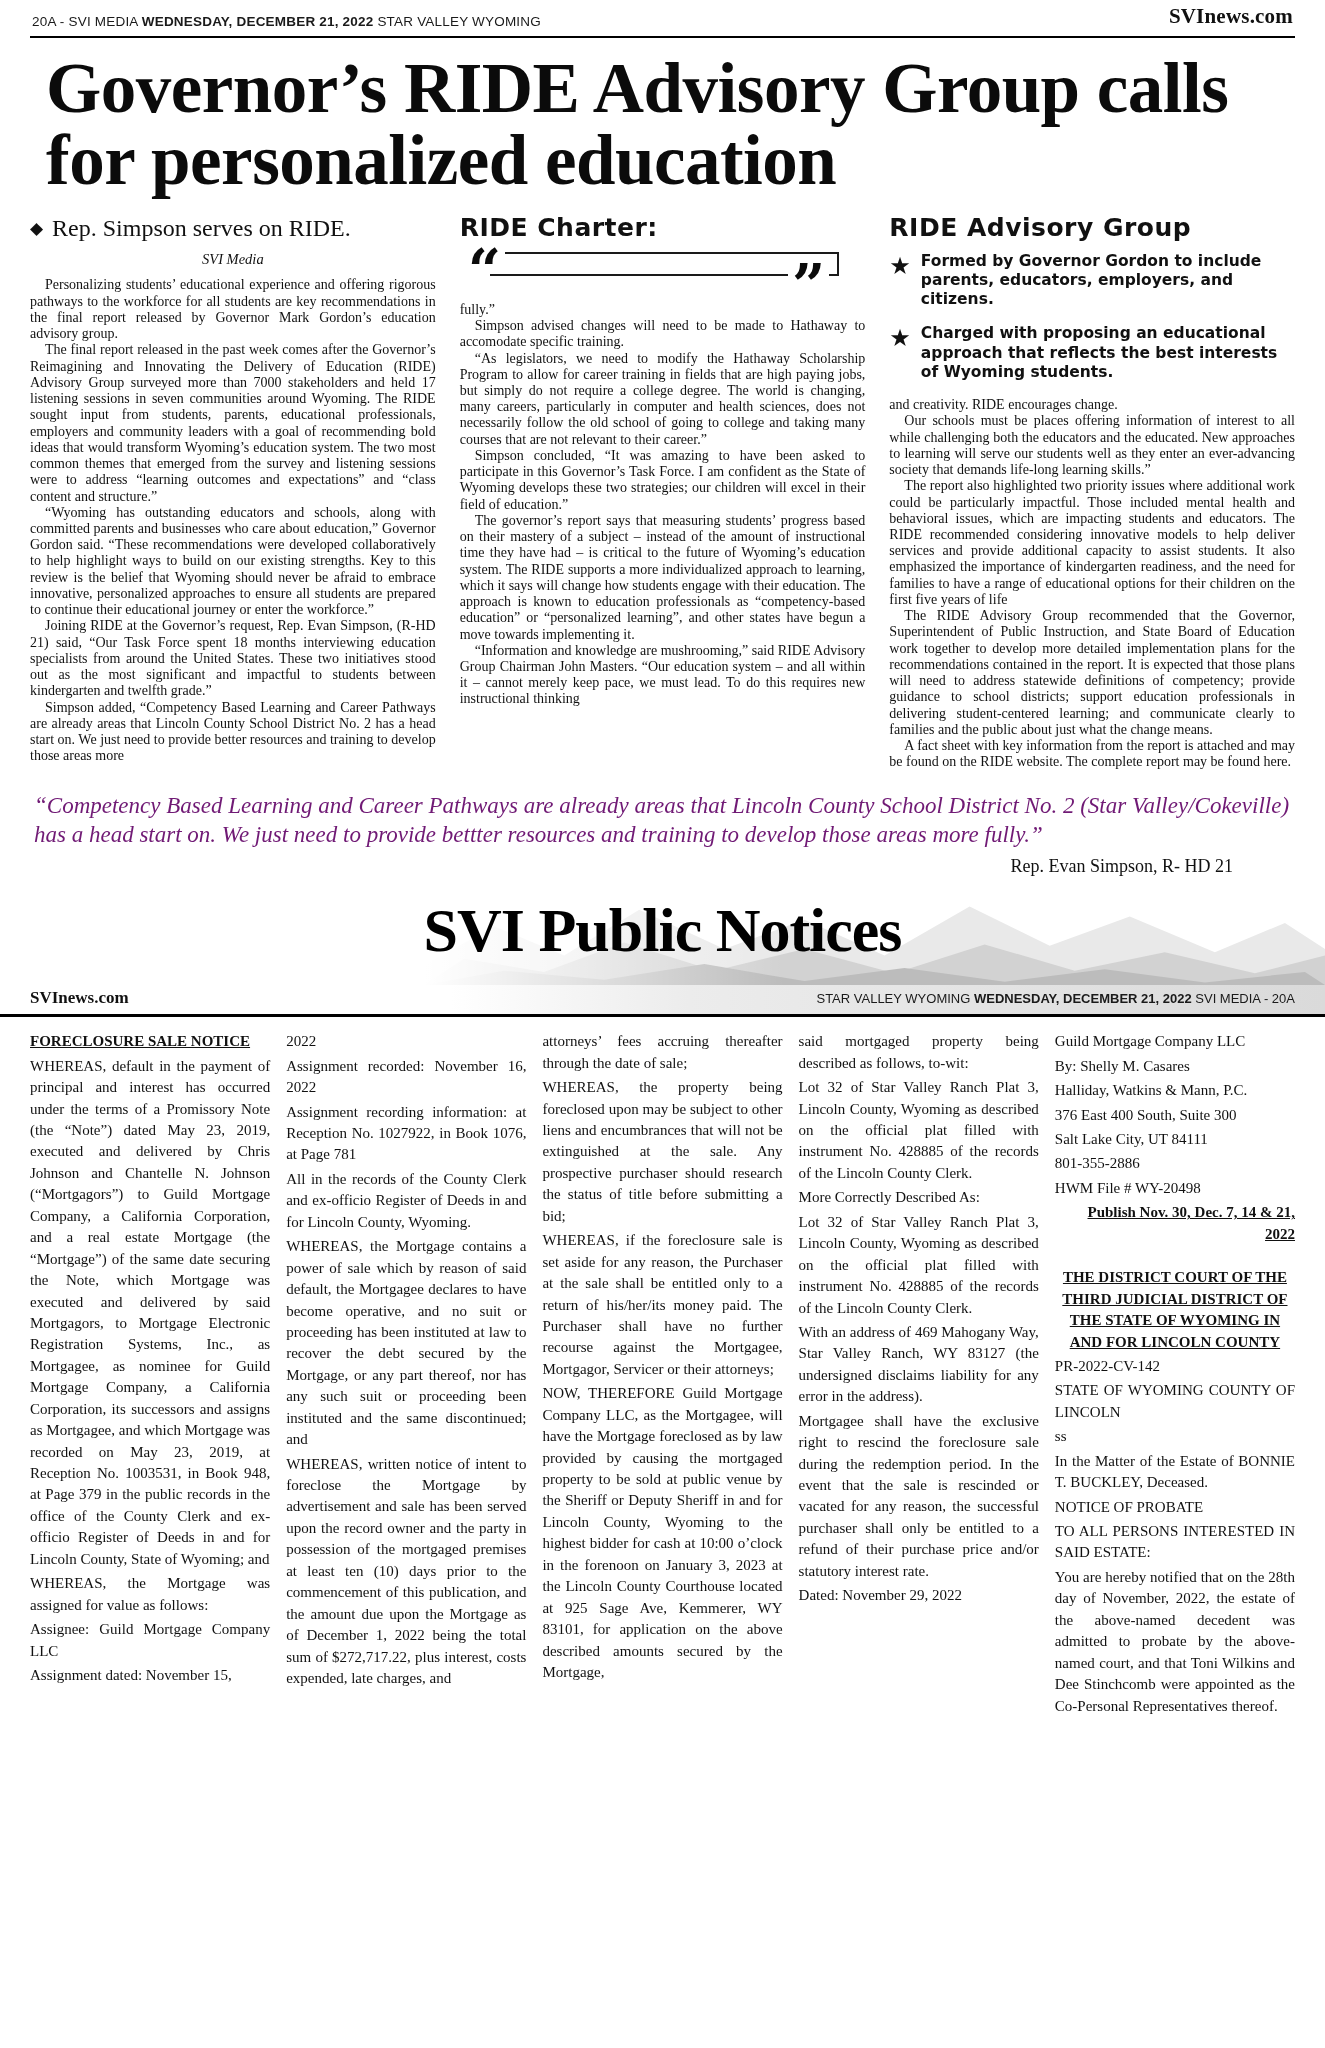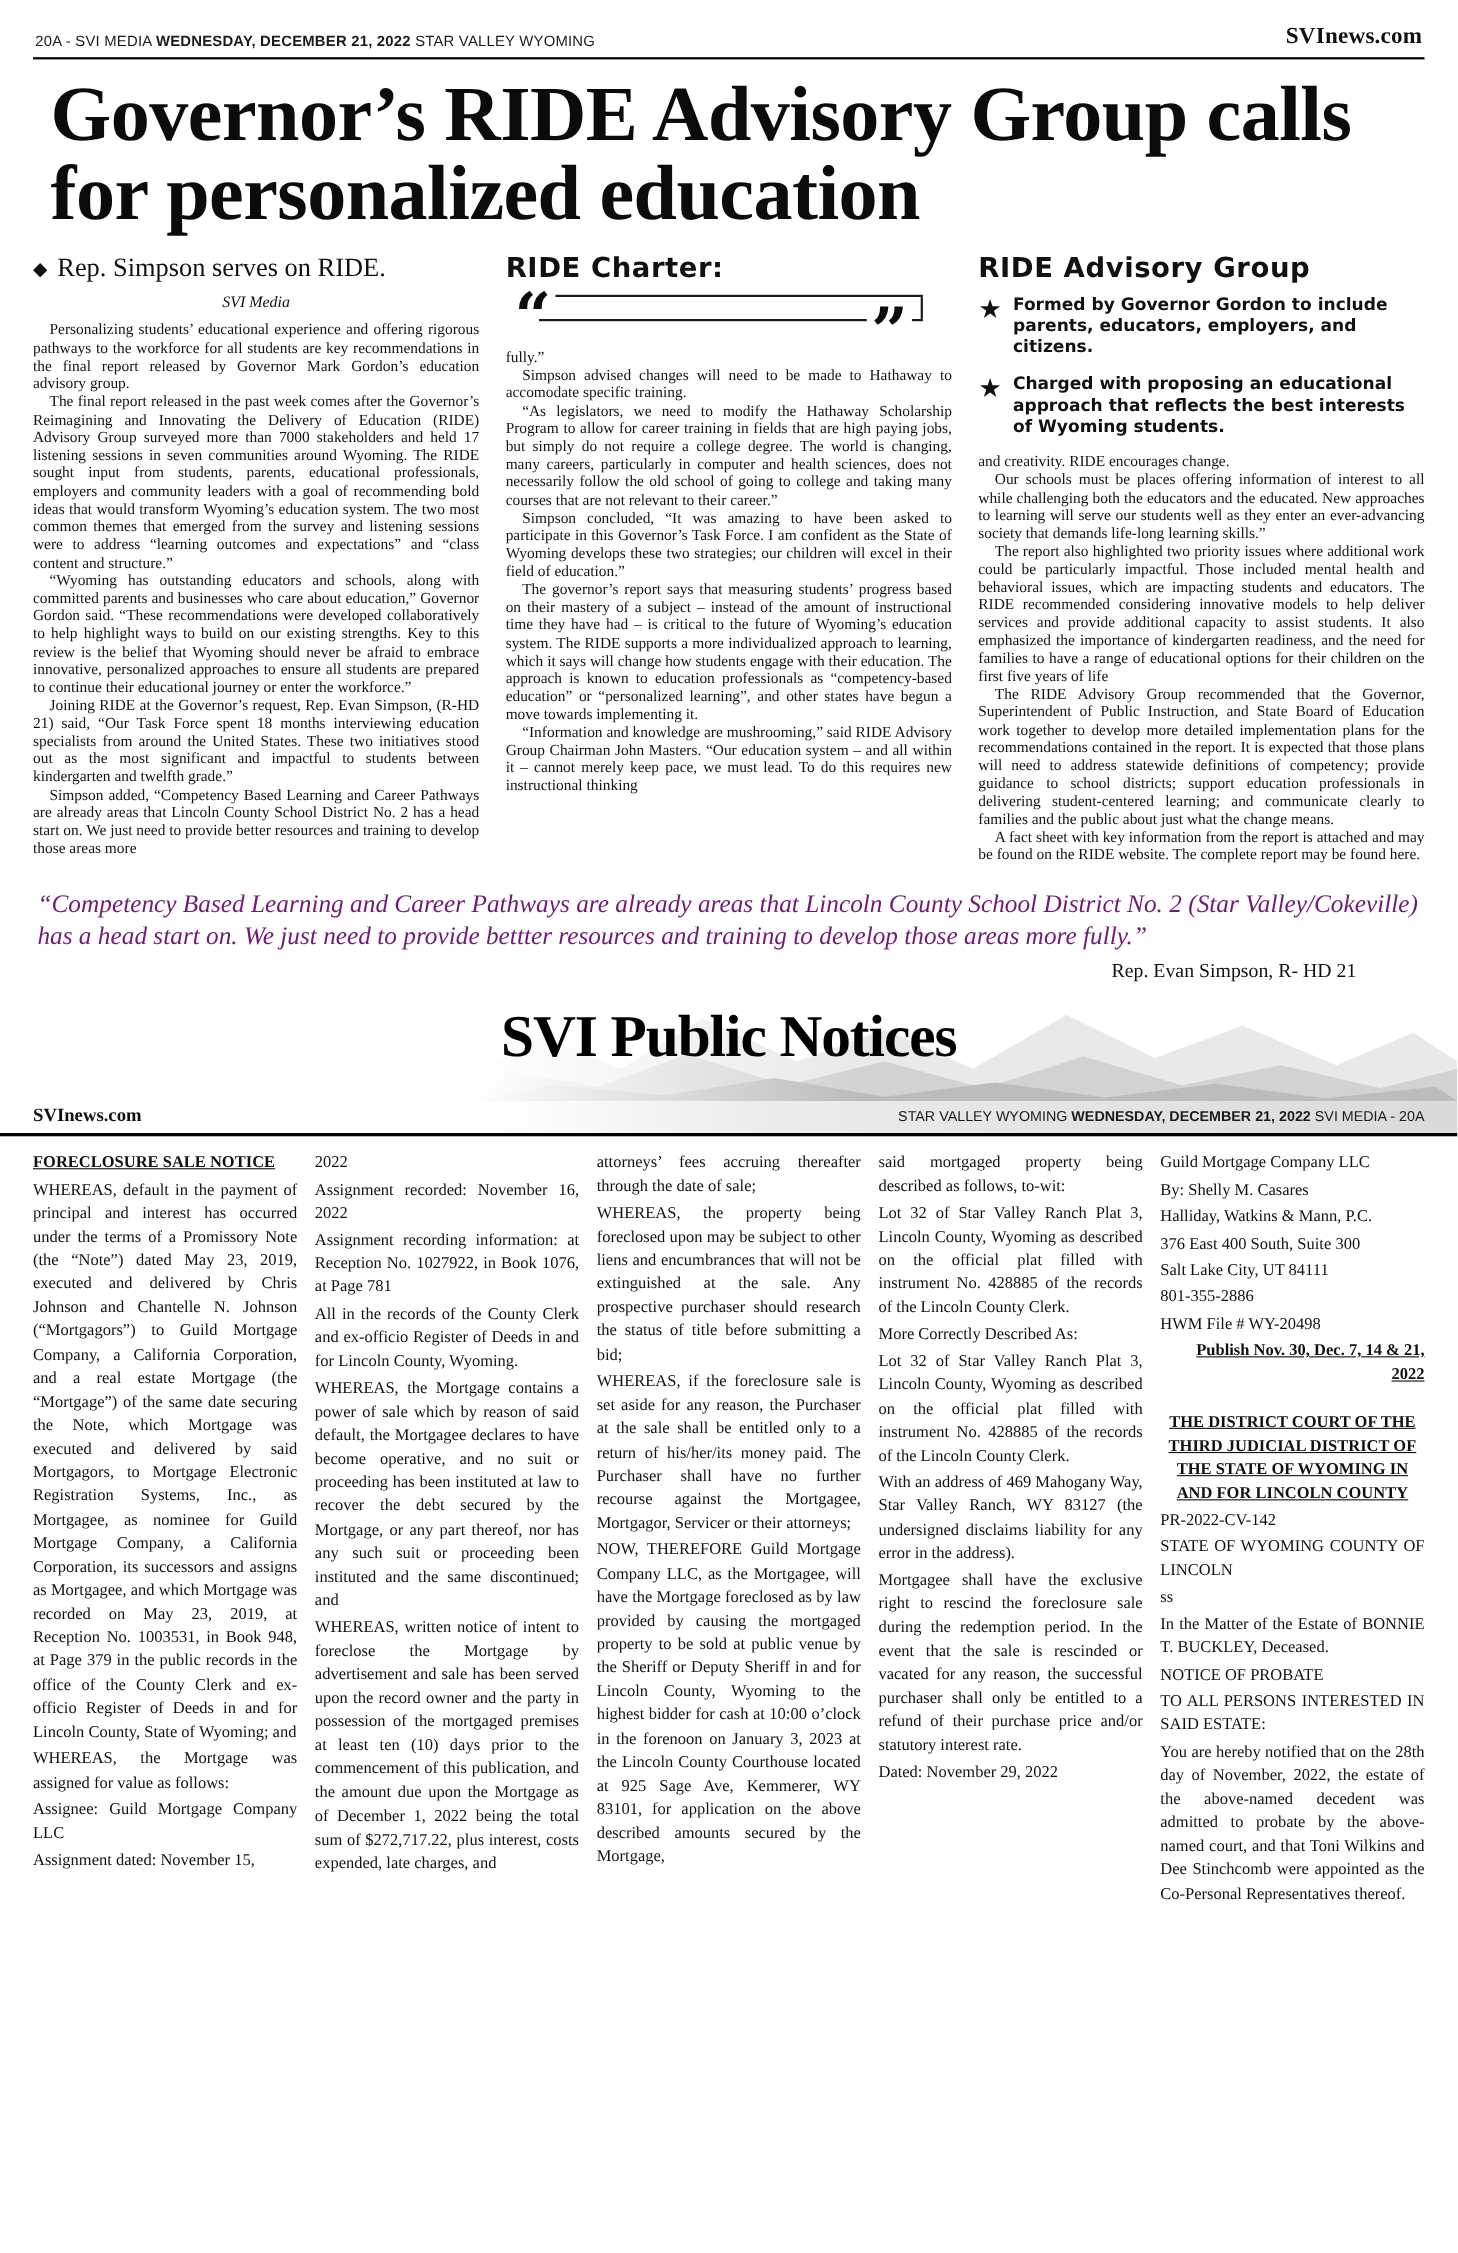--- a/index.html
+++ b/index.html
@@ -9,21 +9,21 @@
     min-height: 2048px;
     background: #ffffff;
     color: #111;
     font-family: "Liberation Serif", serif;
   }
   .page { padding: 0 30px 28px; }
 
   
   .masthead {
     display: flex; justify-content: space-between; align-items: flex-end;
-    padding: 20px 2px 7px; border-bottom: 2px solid #000;
+    padding: 4px 2px 7px; border-bottom: 2px solid #000;
   }
   .masthead-left { font-family: "Liberation Sans", sans-serif; font-size: 13.5px; letter-spacing: .2px; color: #1a1a1a; }
   .site-logo { font-weight: bold; font-size: 21px; letter-spacing: .2px; }
 
   
   .headline {
     font-size: 71px; line-height: 1.02; font-weight: bold;
     letter-spacing: -0.5px; margin: 14px 16px 16px; color: #0b0b0b;
   }
 
@@ -68,21 +68,21 @@
   
   .pull-quote { margin: 20px 4px 10px; }
   .pq-text { font-style: italic; font-size: 23px; line-height: 1.3; color: #701a75; }
   .pq-attr { text-align: right; font-size: 18px; margin: 6px 58px 0 0; }
 
   
   .notices-banner { position: relative; height: 98px; margin: 10px -30px 0; overflow: hidden; }
   .banner-mountains { position: absolute; right: 0; top: 0; width: 68%; height: 100%; }
   .banner-title {
     position: absolute; left: 0; right: 0; top: 8px; text-align: center;
-    font-size: 54px; font-weight: bold; letter-spacing: -1px; color: #000;
+    font-size: 62px; font-weight: bold; letter-spacing: -1px; color: #000;
   }
 
   .notices-bar {
     display: flex; justify-content: space-between; align-items: center;
     margin: 0 -30px; padding: 3px 30px 6px; border-bottom: 3px solid #000;
     background: linear-gradient(to right, #ffffff 0%, #ffffff 34%, #ececec 52%, #dadada 100%);
   }
   .bar-site { font-weight: bold; font-size: 17px; }
   .bar-right { font-family: "Liberation Sans", sans-serif; font-size: 13px; color: #1a1a1a; }
 

